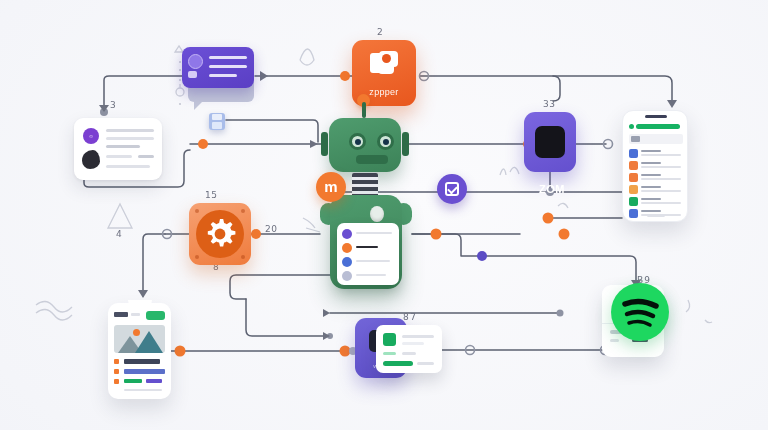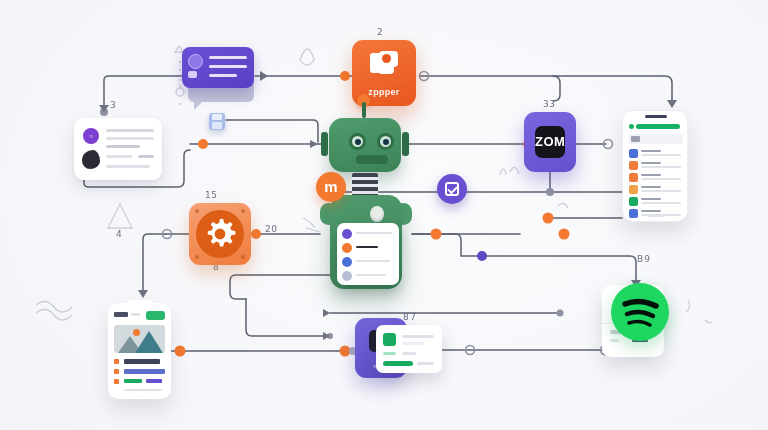--- a/index.html
+++ b/index.html
@@ -66,21 +66,21 @@
   #contact-card .av{position:absolute;left:9px;top:10px;width:16px;height:16px;border-radius:50%;
     background:#7b3fd1;}
   #contact-card .av span{color:#fff;font-size:5px;display:block;text-align:center;line-height:16px;}
   #contact-card .blob{position:absolute;left:8px;top:32px;width:18px;height:19px;background:#2b2b33;
     border-radius:60% 40% 55% 45%/55% 60% 40% 45%;}
   #contact-card .ln{position:absolute;border-radius:2px;}
 
   
   #zapier-node{left:352px;top:40px;width:64px;height:66px;
     background:linear-gradient(160deg,#f4763a,#e8571e);border-radius:11px;
-    box-shadow:0 10px 20px rgba(210,80,25,.32);font-weight:bold;}
+    box-shadow:0 10px 20px rgba(210,80,25,.32);}
   #zapier-node .glyph{position:absolute;left:18px;top:11px;width:28px;height:24px;}
   #zapier-node .g1{position:absolute;left:0;top:2px;width:12px;height:20px;background:#fff;border-radius:3px 0 0 3px;}
   #zapier-node .g2{position:absolute;left:9px;top:0;width:19px;height:16px;background:#fff;border-radius:4px;}
   #zapier-node .g3{position:absolute;left:12px;top:3px;width:9px;height:9px;border-radius:50%;
     background:#e8571e;}
   #zapier-node .g4{position:absolute;left:8px;top:15px;width:16px;height:8px;background:#fff;border-radius:0 0 4px 4px;}
   #zapier-node .cap{position:absolute;left:0;right:0;bottom:9px;text-align:center;color:#fff;
     font-size:9px;letter-spacing:.3px;opacity:.95;}
 
   
@@ -136,22 +136,22 @@
     background:#dd5f16;}
   #gear-node .gear{position:absolute;left:13px;top:13px;width:36px;height:36px;}
   #gear-node .scr{position:absolute;width:4px;height:4px;border-radius:50%;background:rgba(180,70,20,.5);}
 
   
   #zoom-node{left:524px;top:112px;width:52px;height:60px;
     background:linear-gradient(160deg,#7b66e0,#6450ce);border-radius:11px;
     box-shadow:0 9px 18px rgba(85,65,190,.32);}
   #zoom-node .badge{position:absolute;left:11px;top:14px;width:30px;height:32px;border-radius:7px;
     background:#14141a;}
-  #zoom-node .badge span{display:block;text-align:left;line-height:32px;color:#fff;font-size:13px;
-    font-weight:bold;letter-spacing:.5px;}
+  #zoom-node .badge span{display:block;text-align:right;line-height:32px;color:#fff;font-size:11px;
+    font-weight:bold;letter-spacing:.5px;margin-top:47px;}
 
   
   #phone-right{left:622px;top:110px;width:66px;height:112px;border-radius:11px;background:#fff;
     box-shadow:0 10px 22px rgba(38,44,70,.14);border:1px solid #eceef3;box-sizing:border-box;}
   #phone-right .notch{position:absolute;left:22px;top:4px;width:22px;height:3px;border-radius:2px;background:#3c4058;}
   #phone-right .gbar{position:absolute;left:13px;top:13px;width:44px;height:5px;border-radius:3px;background:#16b263;}
   #phone-right .gdot{position:absolute;left:6px;top:13px;width:5px;height:5px;border-radius:50%;background:#16b263;}
   #phone-right .search{position:absolute;left:6px;top:23px;width:54px;height:10px;border-radius:2px;background:#f1f2f6;}
   #phone-right .search i{position:absolute;left:2px;top:2px;width:9px;height:6px;border-radius:1px;background:#9aa0b0;}
   #phone-right .prow{position:absolute;left:6px;width:54px;height:10px;}
@@ -306,21 +306,21 @@
   </svg>
 
   <div class="lbl" style="left:110px;top:100px;">3</div>
   <div class="lbl" style="left:377px;top:27px;">2</div>
   <div class="lbl" style="left:543px;top:99px;">33</div>
   <div class="lbl" style="left:205px;top:190px;">15</div>
   <div class="lbl" style="left:213px;top:262px;">8</div>
   <div class="lbl" style="left:265px;top:224px;">20</div>
   <div class="lbl" style="left:116px;top:229px;">4</div>
   <div class="lbl" style="left:403px;top:312px;letter-spacing:1.5px;">87</div>
-  <div class="lbl" style="left:637px;top:254px;letter-spacing:1px;">B9</div>
+  <div class="lbl" style="left:637px;top:275px;letter-spacing:1px;">B9</div>
 
   <div class="node" id="chat-bubble">
     <div class="tail-card"></div>
     <div class="body">
       <div class="av"></div>
       <div class="sq"></div>
       <div class="ln" style="left:27px;top:9px;width:38px;"></div>
       <div class="ln" style="left:27px;top:18px;width:38px;"></div>
       <div class="ln" style="left:27px;top:27px;width:28px;"></div>
     </div>

